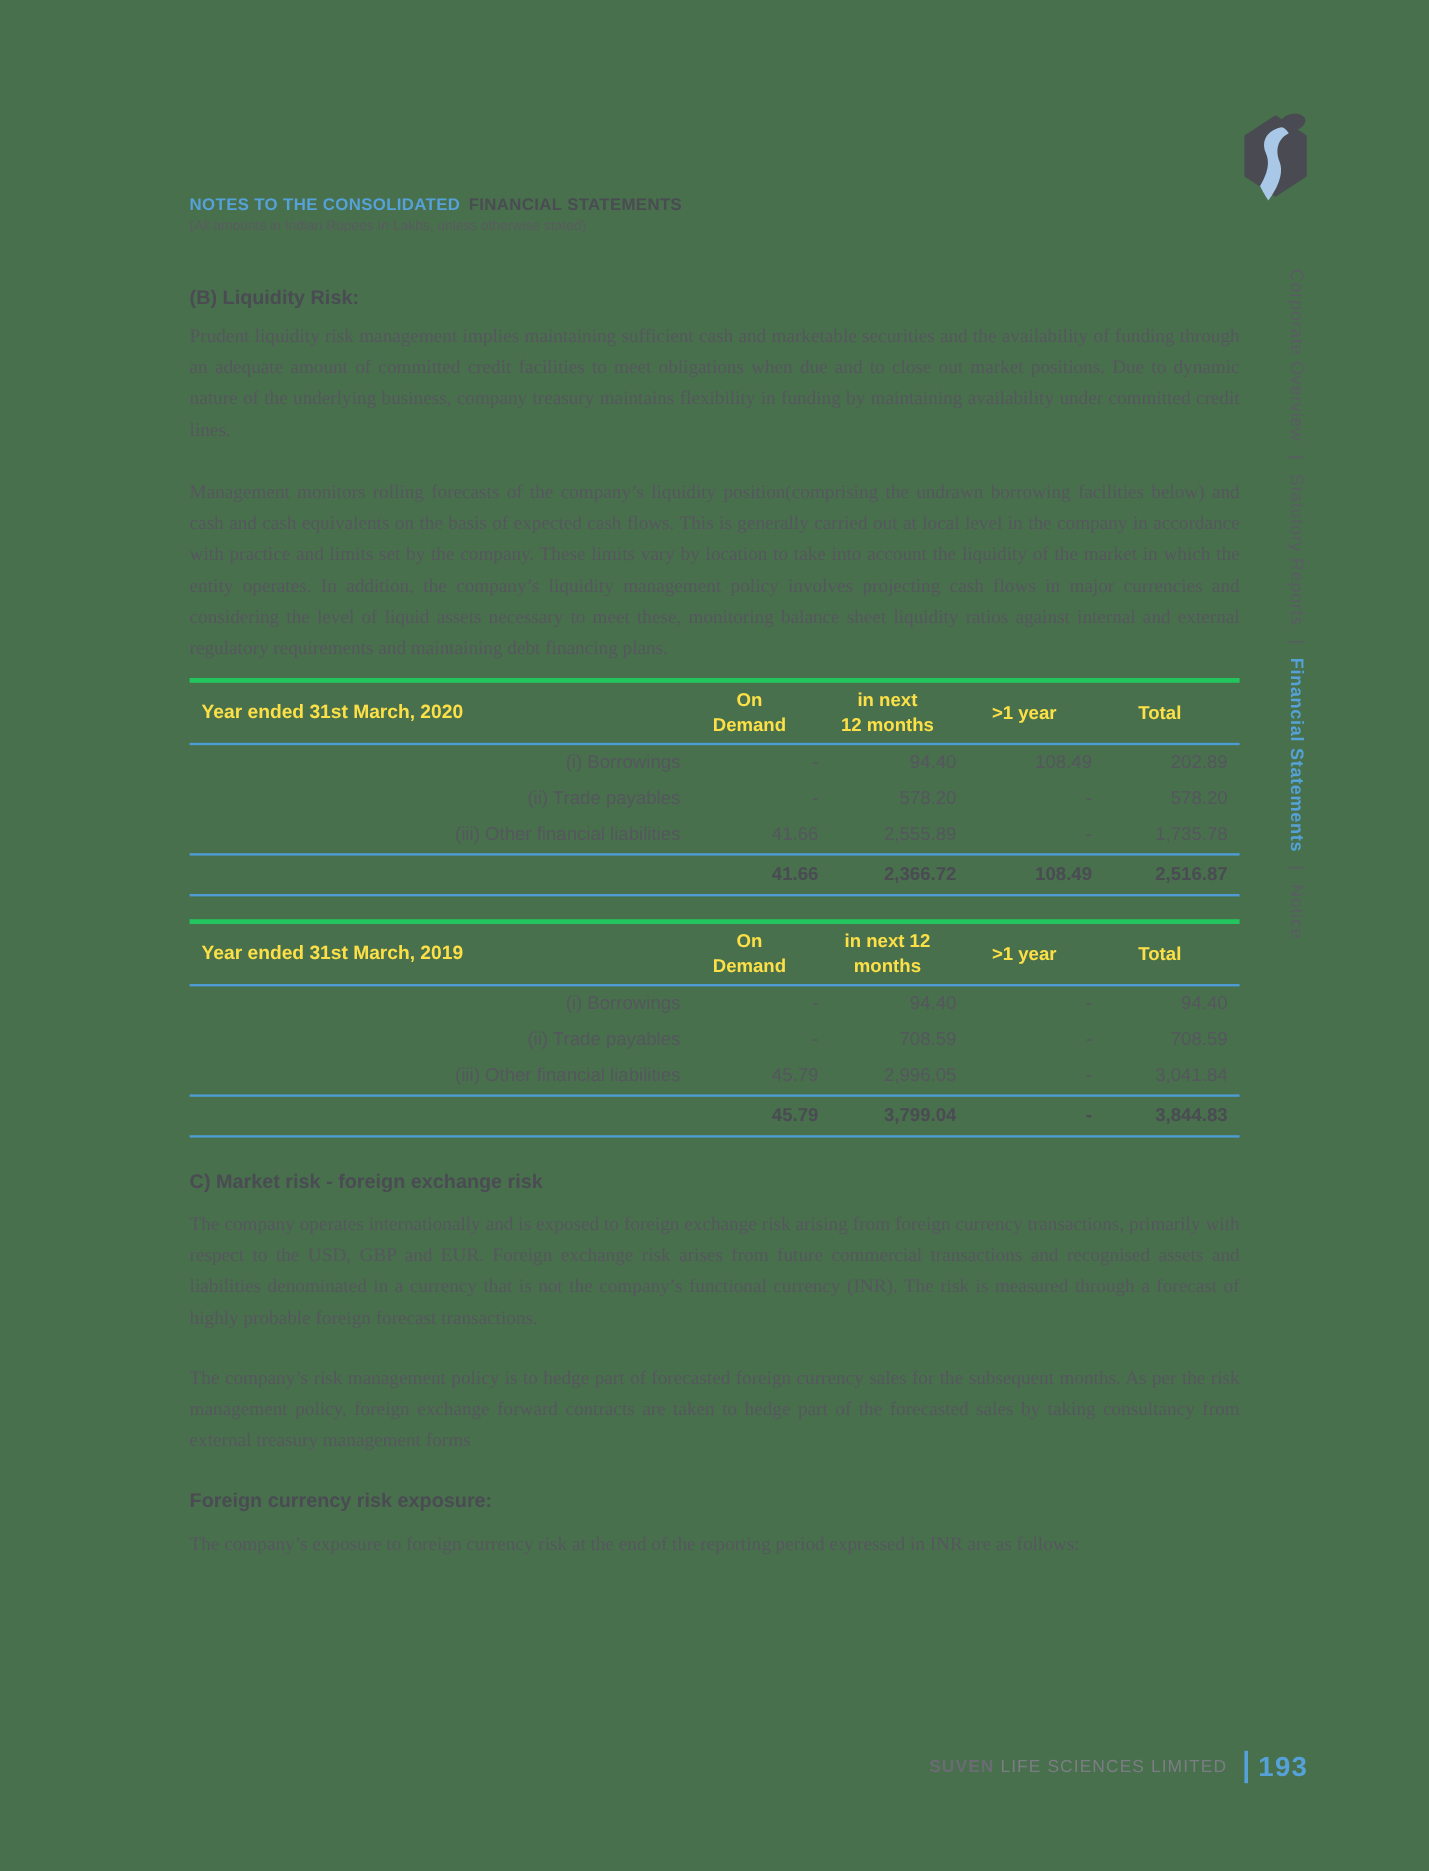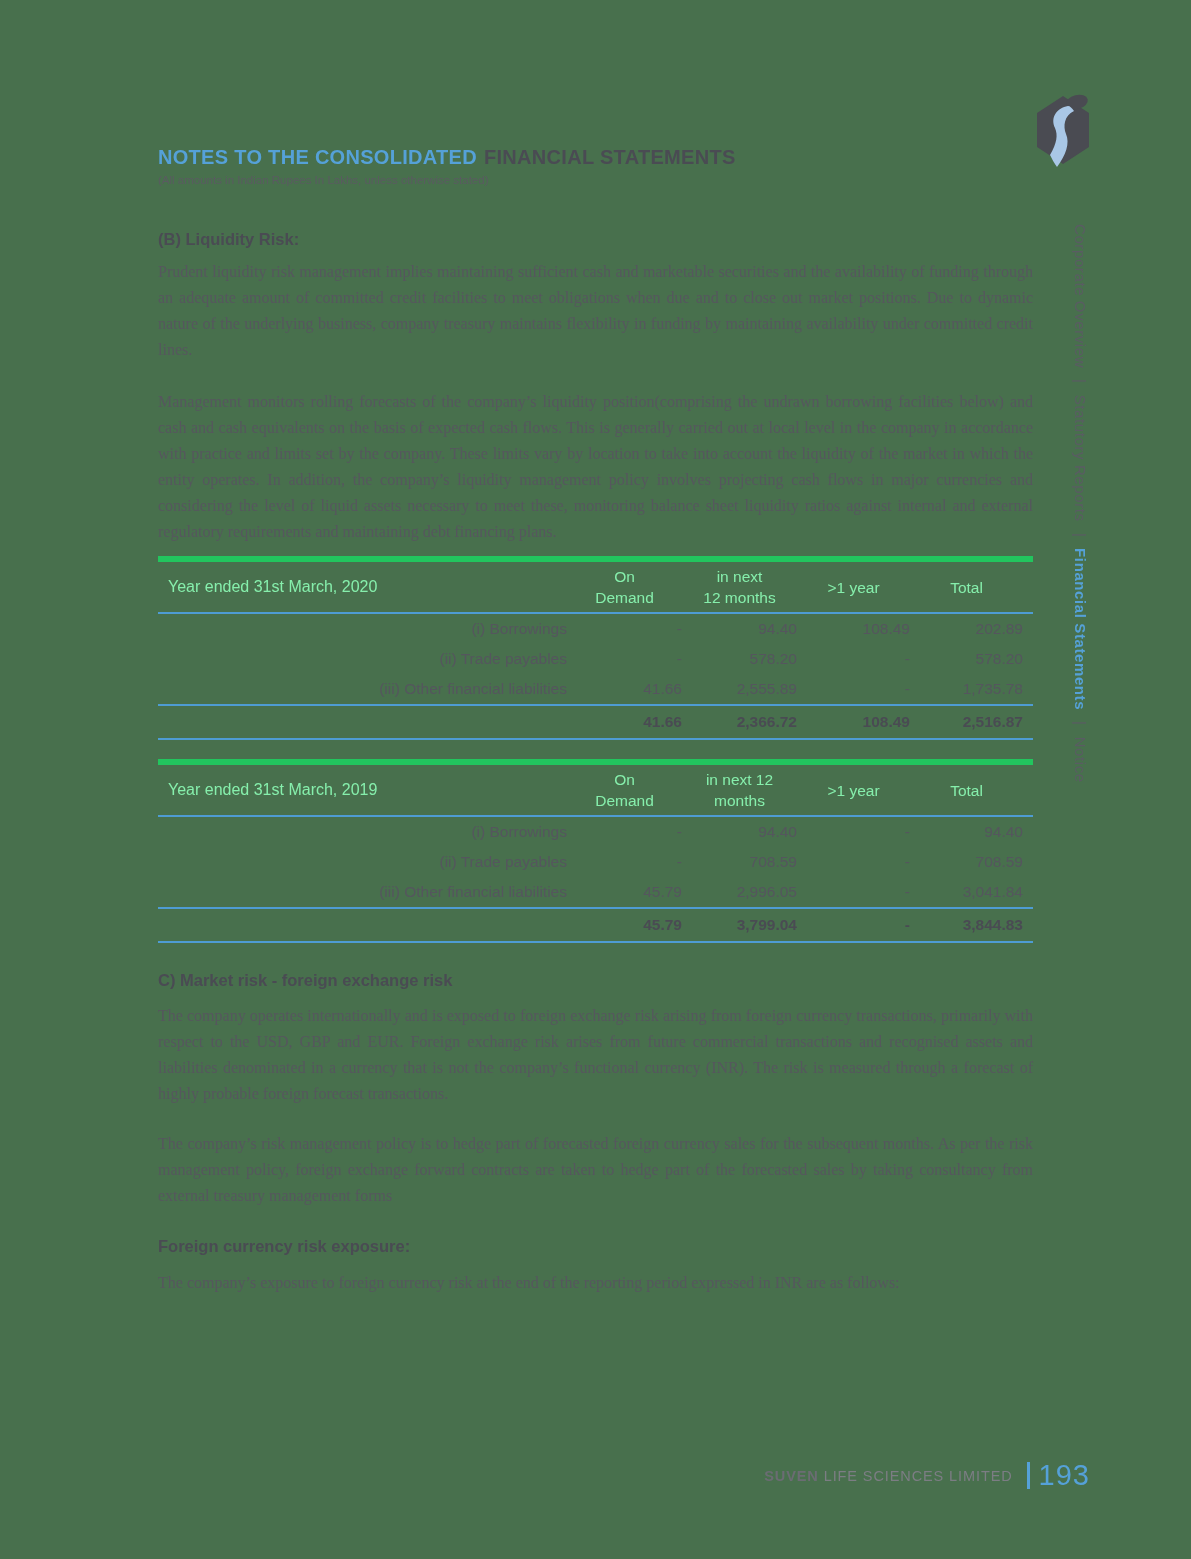--- a/index.html
+++ b/index.html
@@ -6,21 +6,21 @@
   html,body { width:1191px; height:1559px; overflow:hidden; }
   body {
     background:#48704D;
     font-family:"Liberation Sans","DejaVu Sans",sans-serif;
     position:relative;
     color:#55565E;
   }
 
   
   .content { position:absolute; left:158px; top:146px; width:875px; }
-  .doc-title { font-size:20px; font-weight:bold; letter-spacing:0.3px; }
+  .doc-title { font-size:14px; font-weight:bold; letter-spacing:0.3px;margin-top:16px; }
   .title-blue { color:#55A1D8; }
   .title-dark { color:#4A4B53; margin-left:7px; }
   .doc-subtitle { font-size:11.5px; color:#5A5B61; margin-top:5px; }
 
   
   .logo { position:absolute; left:1033px; top:91px; width:60px; height:82px; }
 
   
   .sidebar {
     position:absolute; left:1072px; top:224px; height:480px;
@@ -42,42 +42,42 @@
   .p-market2 { margin-top:24px; }
   .h-fx { margin-top:28px; }
   .p-fx { margin-top:14px; }
 
   
   .fin-table { width:100%; font-size:15.5px; }
   .tbl-2020 { margin-top:11px; }
   .tbl-2019 { margin-top:19px; }
   .t-head {
     display:flex; align-items:center;
-    border-top:6px solid #22c55e; border-bottom:2px solid #4E9CD3;
+    border-top:4px solid #22c55e; border-bottom:2px solid #4E9CD3;
     min-height:51px; padding:4px 10px 4px 0;
-    color:#86efac; font-weight:normal;
+    color:#fde047; font-weight:bold;
   }
   .t-title { flex:1; padding-left:10px; font-size:16px; }
   .t-col { text-align:center; line-height:21px; white-space:pre-line; font-size:15.5px; }
   .c1 { width:115px; } .c2 { width:115px; } .c3 { width:113px; } .c4 { width:113px; }
   .t-row { display:flex; padding:6px 10px 6px 0; color:#55565E; }
   .t-label { flex:1; padding-left:10px;text-align:right; }
   .t-val { text-align:right; }
   .t-total {
     display:flex; padding:7px 10px 7px 0;
     border-top:2px solid #4E9CD3; border-bottom:2px solid #4E9CD3;
     font-weight:bold; color:#4A4B53;
   }
 
   
   .footer { position:absolute; top:1459px; right:101px; display:flex; align-items:center; }
   .footer-company { font-size:14.5px; letter-spacing:0.9px; color:#7C7D84; }
   .fc-bold { font-weight:bold; color:#6B6C73; }
   .footer-bar { width:3px; height:27px; background:#55A1D8; margin:0 9px 0 14px; }
-  .footer-page { font-size:29px; font-weight:normal; color:#55A1D8; letter-spacing:1px; }
+  .footer-page { font-size:23px; font-weight:bold; color:#55A1D8; letter-spacing:1px; }
 </style>
 </head>
 <body>
 
 <div class="logo">
   <svg viewBox="0 0 60 82" width="60" height="82">
     <polygon points="4,22 30,5 56,22 56,56 30,73 4,56" fill="#4A4B52"></polygon>
     <ellipse cx="44" cy="11" rx="11" ry="7" fill="#4A4B52" transform="rotate(-14 44 11)"></ellipse>
     <path d="M35 15 C 24 17, 17 26, 22 37 C 25 44, 24 52, 17 64 C 20 70, 22 73, 24 76 C 33 64, 37 52, 33 43 C 30 35, 31 25, 41 20 C 39 17, 37 15, 35 15 Z" fill="#A9C7E6"></path>
   </svg>

